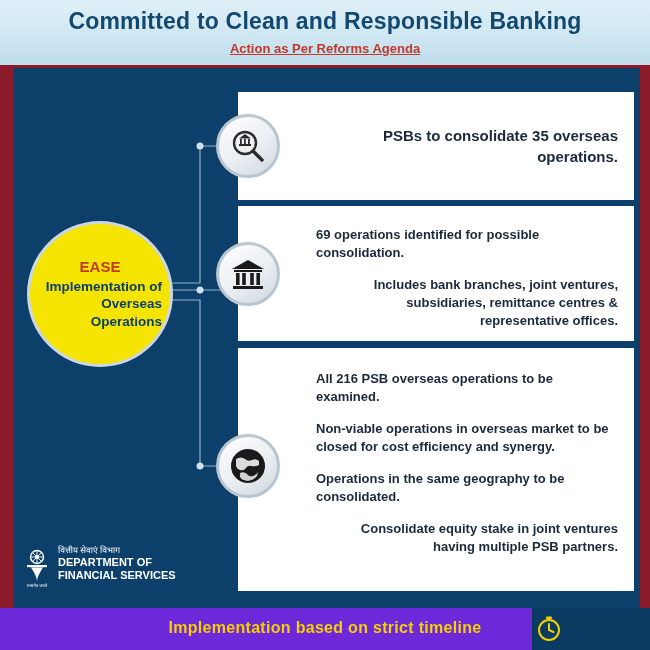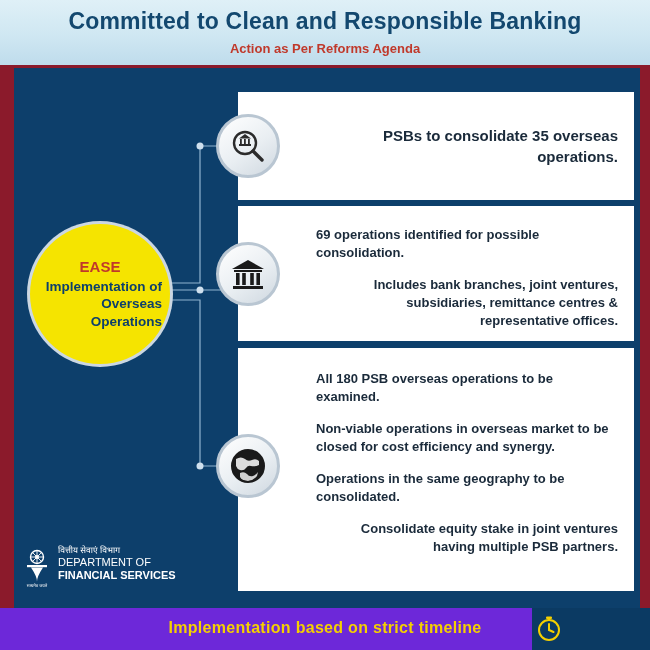--- a/index.html
+++ b/index.html
@@ -39,20 +39,21 @@
     letter-spacing: 0.2px;
   }
   #header-sub {
     position: absolute;
     left: 0; top: 41px;
     width: 650px;
     text-align: center;
     font-size: 13px;
     font-weight: bold;
     color: #c0392b;
+    text-decoration: underline;
   }
 
   
   #body-bg {
     position: absolute;
     left: 0; top: 68px;
     width: 650px;
     height: 540px;
     background: #0d3f6b;
   }
@@ -184,21 +185,21 @@
     position: absolute;
     left: 36px; top: 2px;
     font-size: 8.5px;
     color: #ffffff;
     white-space: nowrap;
   }
   #dfs-line1 {
     position: absolute;
     left: 36px; top: 14px;
     font-size: 11px;
-    font-weight: normal;
+    font-weight: bold;
     color: #ffffff;
     white-space: nowrap;
   }
   #dfs-line2 {
     position: absolute;
     left: 36px; top: 27px;
     font-size: 11px;
     font-weight: bold;
     color: #ffffff;
     white-space: nowrap;
@@ -262,21 +263,21 @@
       <rect x="7" y="18" width="3.6" height="12" fill="#1a1a1a"></rect>
       <rect x="13.2" y="18" width="3.6" height="12" fill="#1a1a1a"></rect>
       <rect x="21.2" y="18" width="3.6" height="12" fill="#1a1a1a"></rect>
       <rect x="27.4" y="18" width="3.6" height="12" fill="#1a1a1a"></rect>
       <rect x="4" y="31" width="30" height="3" fill="#1a1a1a"></rect>
     </svg>
   </div>
 
   <div class="card" style="left:238px; top:348px; width:396px; height:243px;">
     <div class="card-text" style="top:22px;">
-      <p class="card-para">All 180 PSB overseas operations to be examined.</p>
+      <p class="card-para">All 216 PSB overseas operations to be examined.</p>
       <p class="card-para">Non-viable operations in overseas market to be closed for cost efficiency and synergy.</p>
       <p class="card-para">Operations in the same geography to be consolidated.</p>
       <p class="card-para">Consolidate equity stake in joint ventures having multiple PSB partners.</p>
     </div>
   </div>
   <div class="icon-circle" style="left:216px; top:434px;">
     <svg width="40" height="40" viewBox="0 0 40 40">
       <circle cx="20" cy="20" r="16" fill="#1a1a1a"></circle>
       <path d="M8 13 q5 -3 9 0 q3 3 7 1 q4 -2 7 1 l0 4 q-4 2 -8 1 q-3 -1 -5 2 q-2 3 -6 2 q-3 -1 -4 -4 z" fill="#ffffff" opacity="0.85"></path>
       <path d="M12 27 q4 -2 7 1 q2 3 6 2 q3 -1 5 -4 l-1 4 q-3 4 -9 5 q-6 0 -8 -4 z" fill="#ffffff" opacity="0.8"></path>

